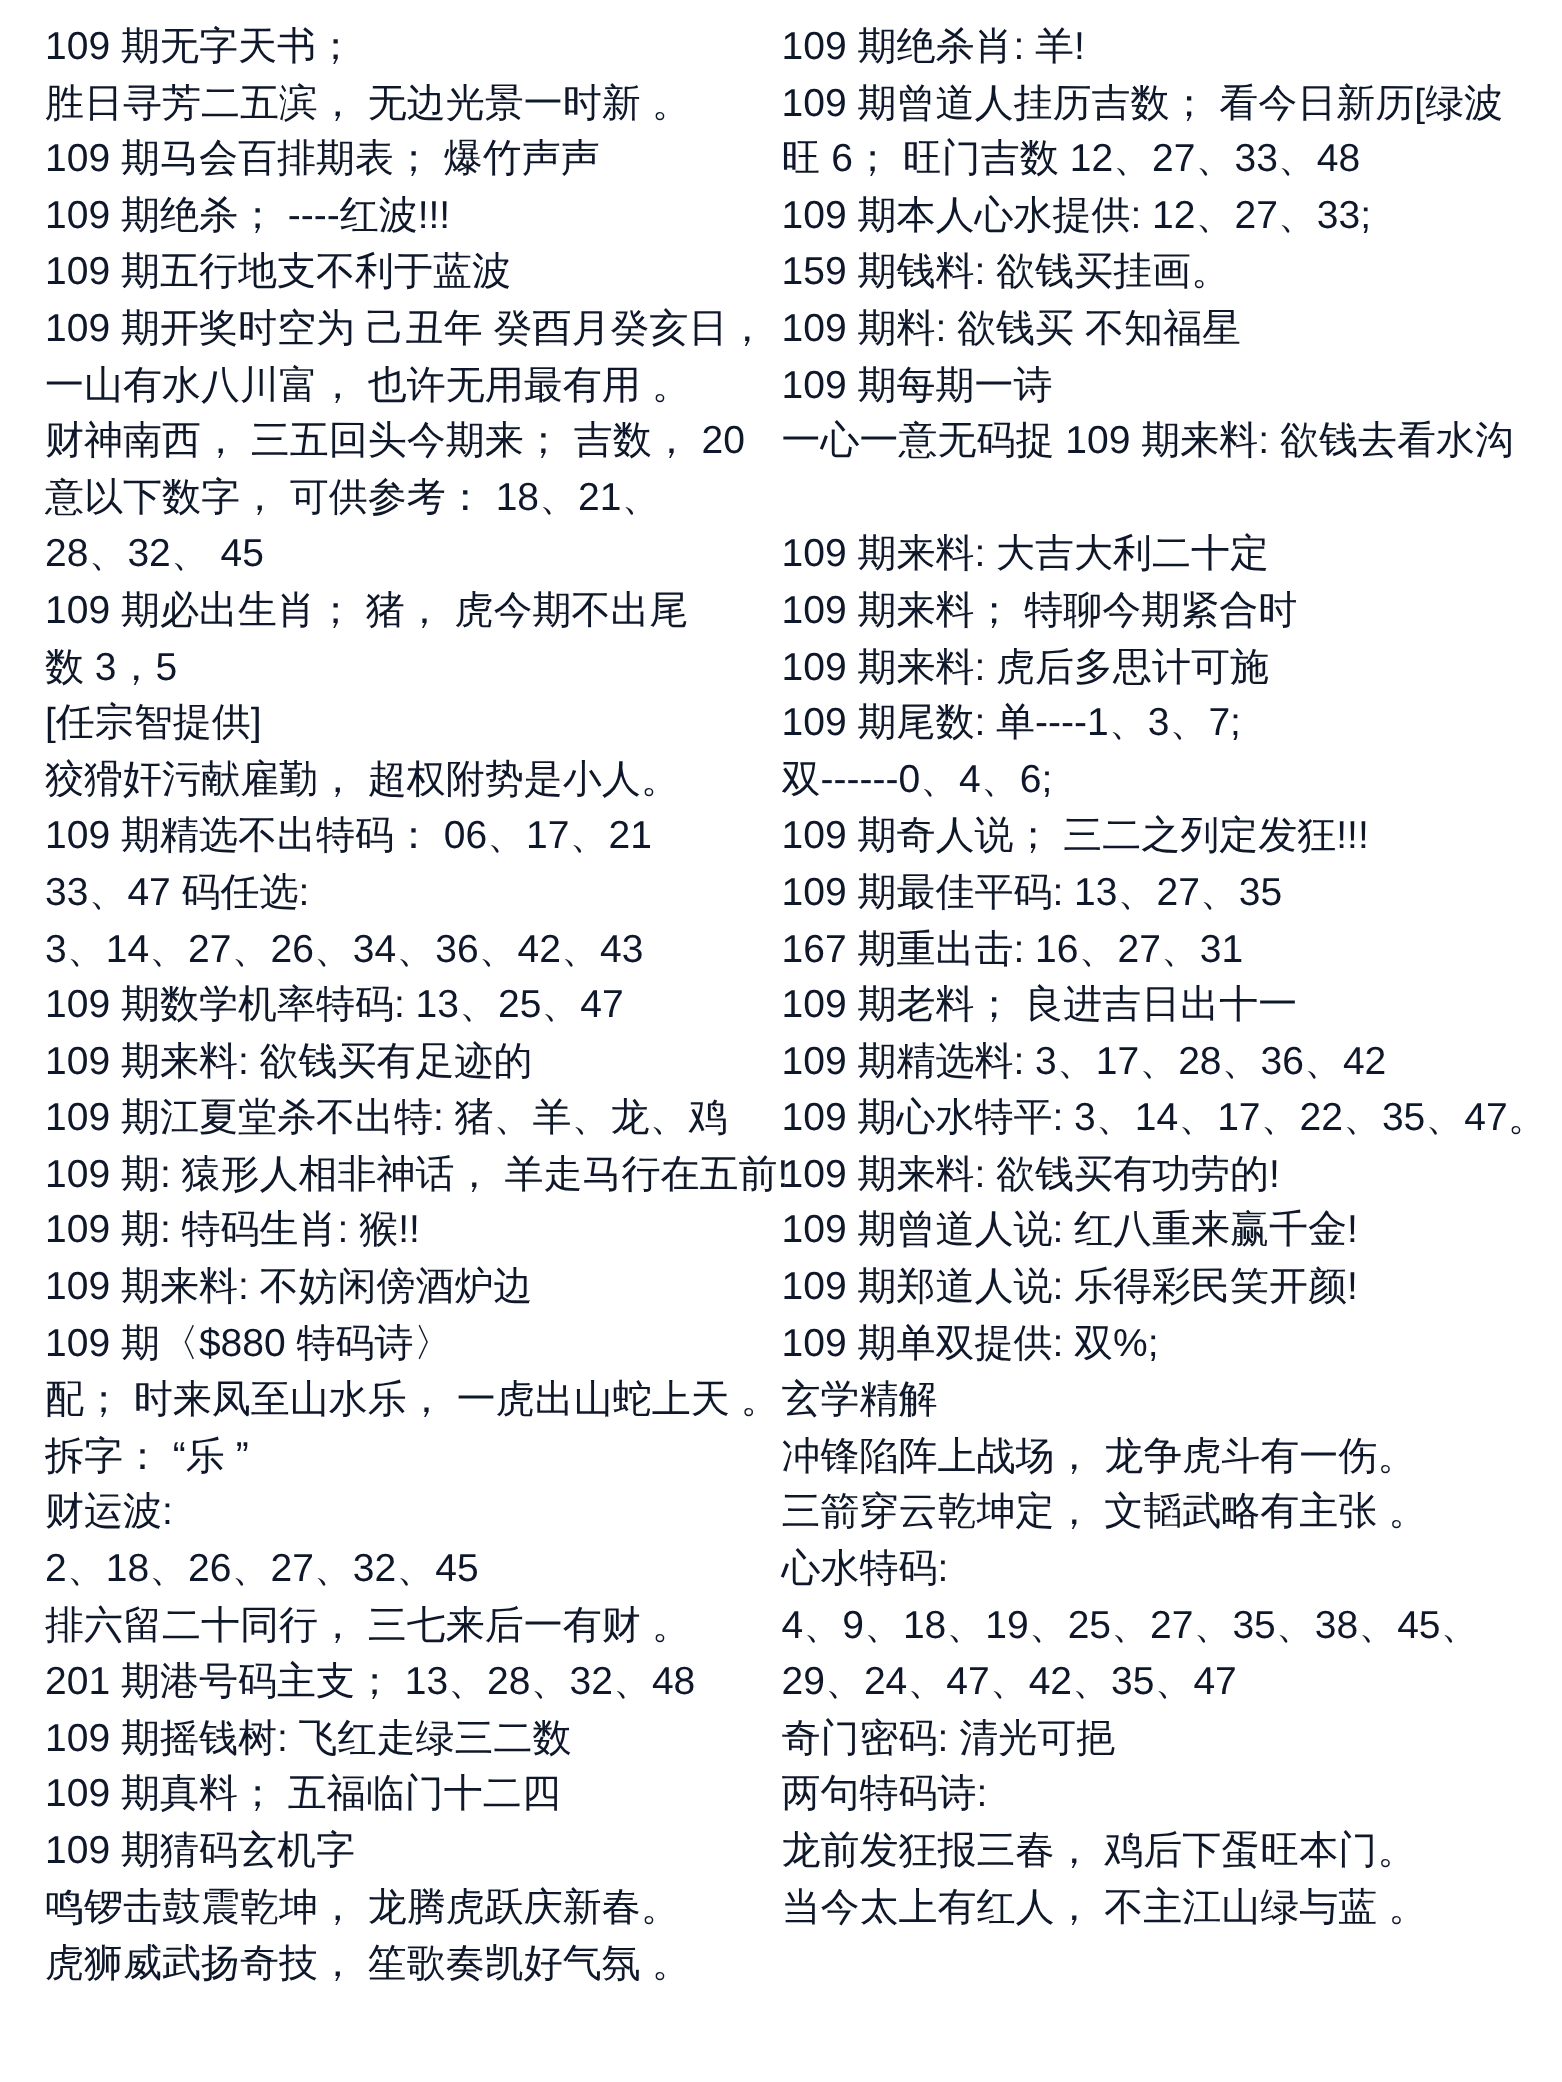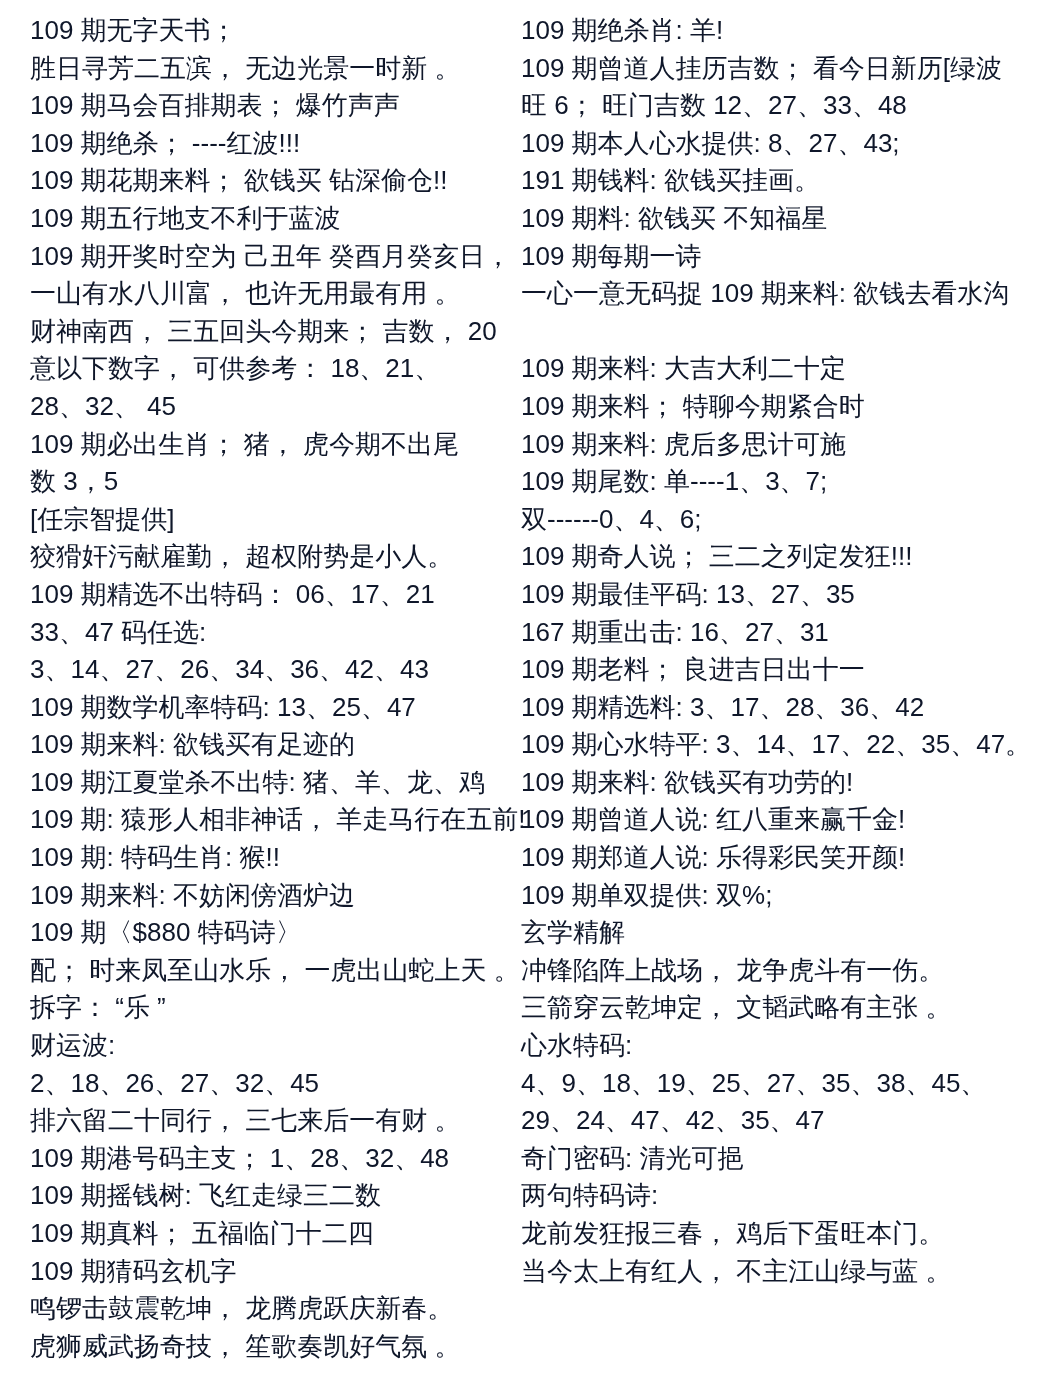--- a/index.html
+++ b/index.html
@@ -30,21 +30,20 @@
 </head>
 <body>
 
 <div class="page">
 
   <div class="col col-left">
     <div class="line">109 期无字天书；</div>
     <div class="line">胜日寻芳二五滨， 无边光景一时新 。</div>
     <div class="line">109 期马会百排期表； 爆竹声声</div>
     <div class="line">109 期绝杀； ----红波!!!</div>
-    <div class="line">109 期花期来料； 欲钱买 钻深偷仓!!</div>
     <div class="line">109 期五行地支不利于蓝波</div>
     <div class="line">109 期开奖时空为 己丑年 癸酉月癸亥日，</div>
     <div class="line">一山有水八川富， 也许无用最有用 。</div>
     <div class="line">财神南西， 三五回头今期来； 吉数， 20</div>
     <div class="line">意以下数字， 可供参考： 18、21、</div>
     <div class="line">28、32、 45</div>
     <div class="line">109 期必出生肖； 猪， 虎今期不出尾</div>
     <div class="line">数 3，5</div>
     <div class="line">[任宗智提供]</div>
     <div class="line">狡猾奸污献雇勤， 超权附势是小人。</div>
@@ -56,34 +55,34 @@
     <div class="line">109 期江夏堂杀不出特: 猪、羊、龙、鸡</div>
     <div class="line">109 期: 猿形人相非神话， 羊走马行在五前!</div>
     <div class="line">109 期: 特码生肖: 猴!!</div>
     <div class="line">109 期来料: 不妨闲傍酒炉边</div>
     <div class="line">109 期〈$880 特码诗〉</div>
     <div class="line">配； 时来凤至山水乐， 一虎出山蛇上天 。</div>
     <div class="line"> 拆字： “乐 ”</div>
     <div class="line">财运波:</div>
     <div class="line">2、18、26、27、32、45</div>
     <div class="line">排六留二十同行， 三七来后一有财 。</div>
-    <div class="line">109 期港号码主支； 1、28、32、48</div>
+    <div class="line">201 期港号码主支； 13、28、32、48</div>
     <div class="line">109 期摇钱树: 飞红走绿三二数</div>
     <div class="line">109 期真料； 五福临门十二四</div>
     <div class="line">109 期猜码玄机字</div>
     <div class="line">鸣锣击鼓震乾坤， 龙腾虎跃庆新春。</div>
     <div class="line">虎狮威武扬奇技， 笙歌奏凯好气氛 。</div>
   </div>
 
   <div class="col col-right">
     <div class="line">109 期绝杀肖: 羊!</div>
     <div class="line">109 期曾道人挂历吉数； 看今日新历[绿波</div>
     <div class="line">旺 6； 旺门吉数 12、27、33、48</div>
-    <div class="line">109 期本人心水提供: 8、27、43;</div>
-    <div class="line">191 期钱料: 欲钱买挂画。</div>
+    <div class="line">109 期本人心水提供: 12、27、33;</div>
+    <div class="line">159 期钱料: 欲钱买挂画。</div>
     <div class="line">109 期料: 欲钱买 不知福星</div>
     <div class="line">109 期每期一诗</div>
     <div class="line">一心一意无码捉 109 期来料: 欲钱去看水沟</div>
     <div class="line"></div>
     <div class="line">109 期来料: 大吉大利二十定</div>
     <div class="line">109 期来料； 特聊今期紧合时</div>
     <div class="line">109 期来料: 虎后多思计可施</div>
     <div class="line">109 期尾数: 单----1、3、7;</div>
     <div class="line">双------0、4、6;</div>
     <div class="line">109 期奇人说； 三二之列定发狂!!!</div>

